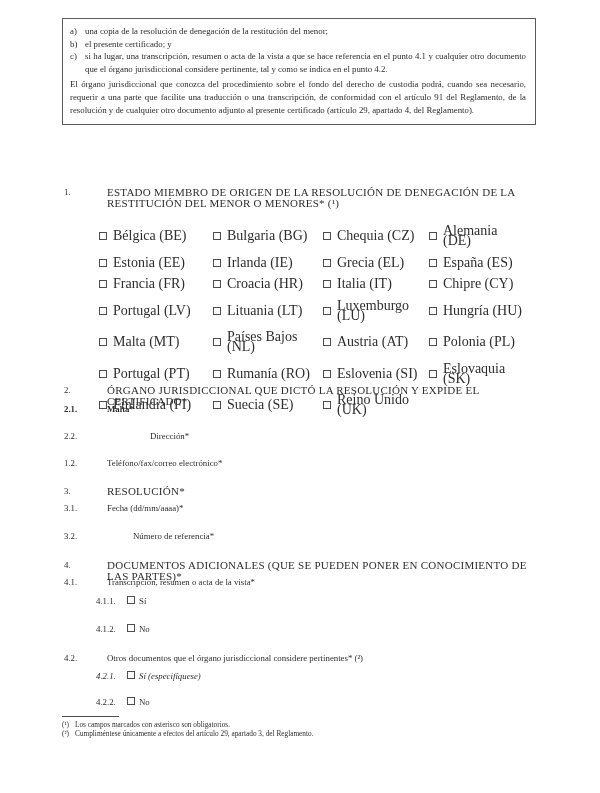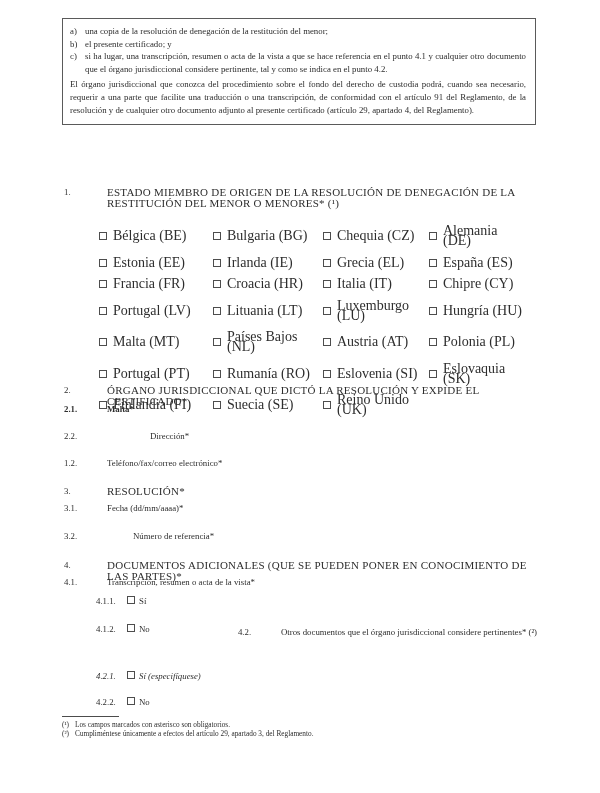--- a/index.html
+++ b/index.html
@@ -245,21 +245,21 @@
   <div class="subrow" style="top:596px;">
     <span class="subnum">4.1.1.</span>
     <span class="cb"></span>
     <span>Sí</span>
   </div>
   <div class="subrow" style="top:624px;">
     <span class="subnum">4.1.2.</span>
     <span class="cb"></span>
     <span>No</span>
   </div>
-  <div class="row" style="top:627px;justify-content:flex-end;">
+  <div class="row" style="top:653px;">
     <span class="num">4.2.</span>
     <span>Otros documentos que el órgano jurisdiccional considere pertinentes* (²)</span>
   </div>
   <div class="subrow" style="top:671px;font-style:italic;">
     <span class="subnum">4.2.1.</span>
     <span class="cb"></span>
     <span>Sí (especifíquese)</span>
   </div>
   <div class="subrow" style="top:697px;">
     <span class="subnum">4.2.2.</span>

